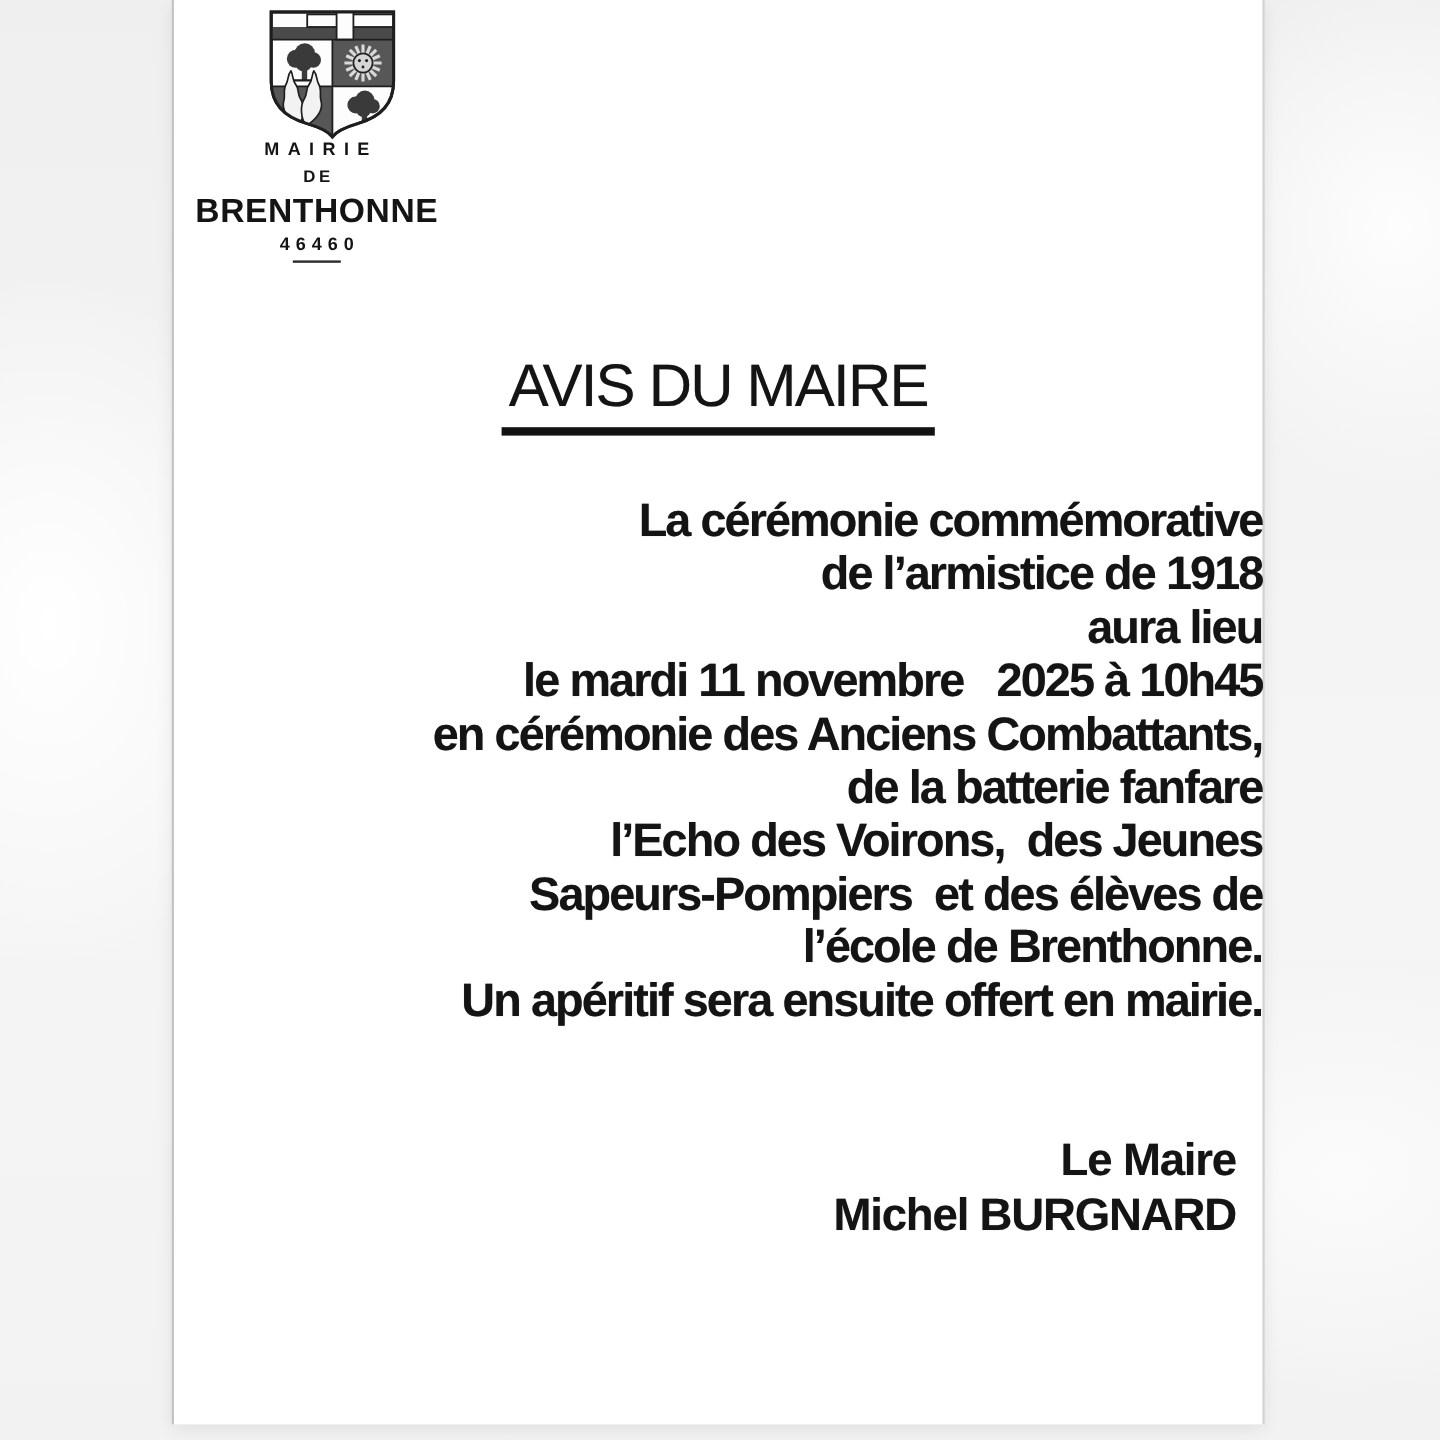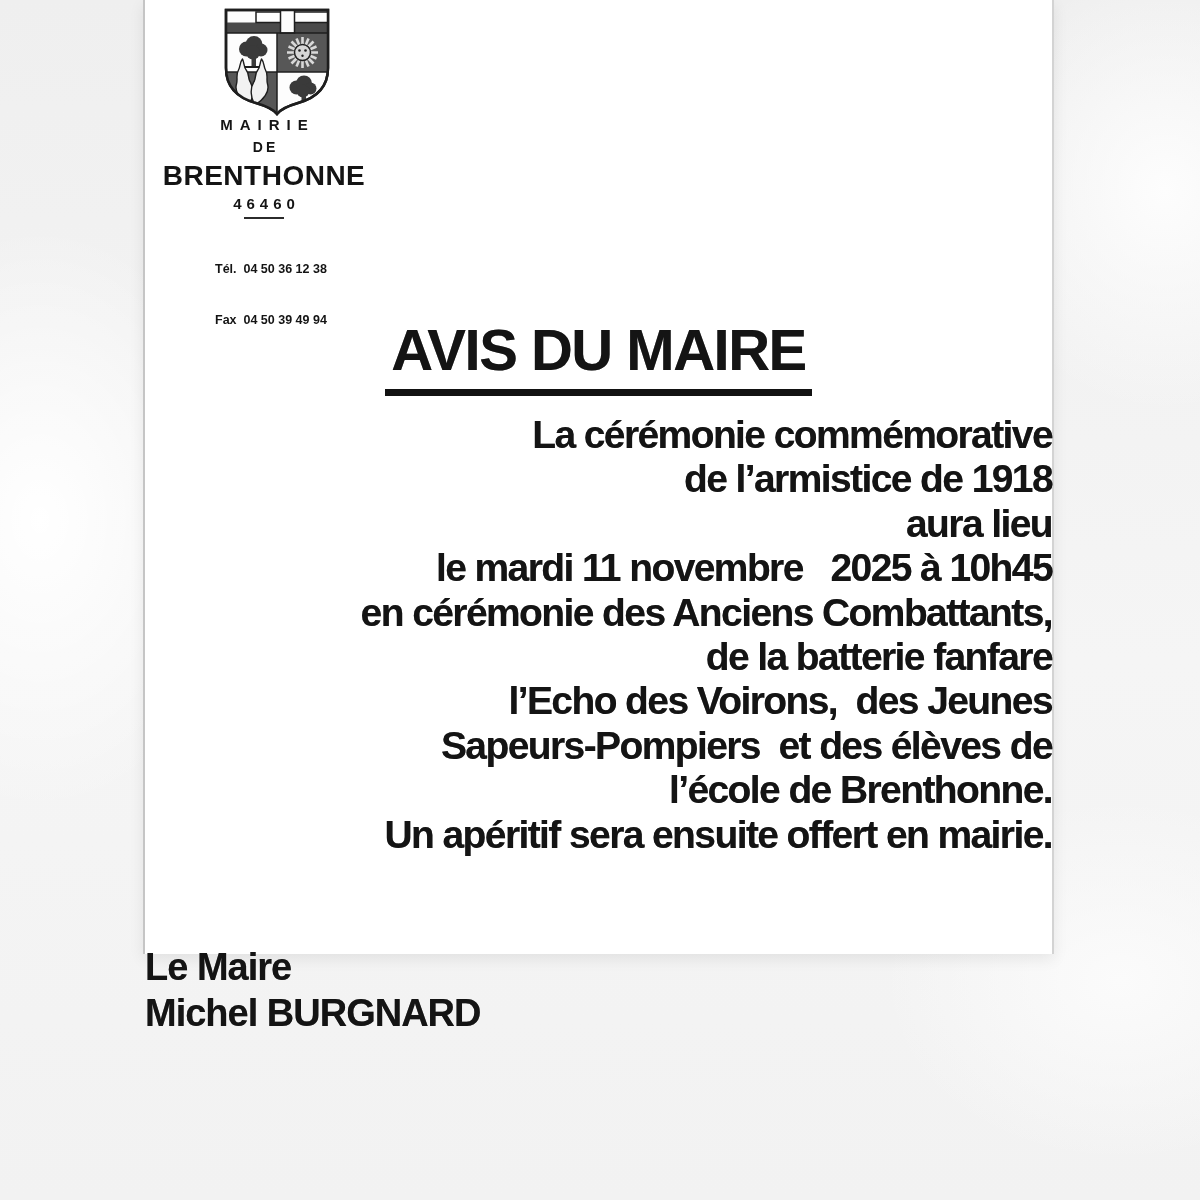--- a/index.html
+++ b/index.html
@@ -6,47 +6,46 @@
   .stage {
     position:relative; width:1200px; height:1200px; overflow:hidden;
     font-family:"Liberation Sans", sans-serif; color:#141414;
     background:
       radial-gradient(ellipse 300px 420px at 40px 520px, #ffffff 0%, rgba(255,255,255,0) 70%),
       radial-gradient(ellipse 280px 320px at 1165px 190px, #fdfdfd 0%, rgba(255,255,255,0) 70%),
       radial-gradient(ellipse 340px 260px at 1120px 980px, #fbfbfb 0%, rgba(255,255,255,0) 70%),
       linear-gradient(180deg,#efefef 0%,#f5f5f5 55%,#f2f2f2 100%);
   }
   .paper {
-    position:absolute; left:143px; top:0; width:911px; height:954px;
+    position:absolute; left:143px; top:0; width:911px; height:1187px;
     box-sizing:border-box; background:#ffffff;
     border-left:2px solid #c5c5c5; border-right:2px solid #d3d3d3;
     box-shadow:0 5px 14px rgba(0,0,0,0.08);
     padding-left:28px;
   }
   .coa { position:absolute; left:75px; top:6px; }
   .org-block { position:absolute; left:4px; top:116px; width:230px; text-align:center; font-weight:700; }
   .org-mairie { font-size:15px; letter-spacing:7px; padding-left:7px; }
   .org-de     { font-size:14px;  letter-spacing:3px; padding-left:3px; margin-top:6px; }
   .org-name   { font-size:28px; letter-spacing:0.5px; margin-top:5px; }
   .org-zip    { font-size:15px; letter-spacing:5px; padding-left:5px; margin-top:3px; }
   .org-rule   { width:40px; height:0; border-top:2px solid #2b2b2b; margin:5px auto 0; }
   .contact { position:absolute; left:70px; top:227px; font-size:12.5px; line-height:17px; font-weight:700; white-space:pre; }
   .title-wrap { position:absolute; left:0; right:0; top:292px; text-align:center; }
   .title {
-    display:inline-block; font-size:58px; font-weight:700; letter-spacing:-1.5px;
+    display:inline-block; font-size:50px; font-weight:400; letter-spacing:-1.5px;
     border-bottom:7px solid #121212; padding:0 6px 6px;
     text-shadow:0 0 0.6px rgba(20,20,20,0.55);
-    margin-top:24px;
   }
   .body-block { position:absolute; left:0; right:0; top:413px; text-align:right; }
   .body-line {
     font-size:39px; font-weight:700; line-height:44.4px; letter-spacing:-1.6px;
     white-space:pre; text-shadow:0 0 0.6px rgba(20,20,20,0.55);
   }
-  .signature { position:absolute; left:0; right:22px; top:944px; text-align:left; }
+  .signature { position:absolute; left:0; right:22px; top:944px; text-align:right; }
   .signature div {
     font-size:38px; font-weight:700; line-height:46px; letter-spacing:-1px;
     text-shadow:0 0 0.6px rgba(20,20,20,0.55);
   }
 </style>
 </head>
 <body>
 
 <div class="stage">
   <div class="paper">
@@ -108,24 +107,20 @@
     </svg>
 
     <div class="org-block">
       <div class="org-mairie">MAIRIE</div>
       <div class="org-de">DE</div>
       <div class="org-name">BRENTHONNE</div>
       <div class="org-zip">46460</div>
       <div class="org-rule"></div>
     </div>
 
-    <div class="contact">
-      <div>Tél.  04 50 36 12 38</div>
-      <div>Fax  04 50 39 49 94</div>
-    </div>
 
     <div class="title-wrap">
       <span class="title">AVIS DU MAIRE</span>
     </div>
 
     <div class="body-block">
       <div class="body-line">La cérémonie commémorative</div>
       <div class="body-line">de l’armistice de 1918</div>
       <div class="body-line">aura lieu</div>
       <div class="body-line">le mardi 11 novembre   2025 à 10h45</div>

